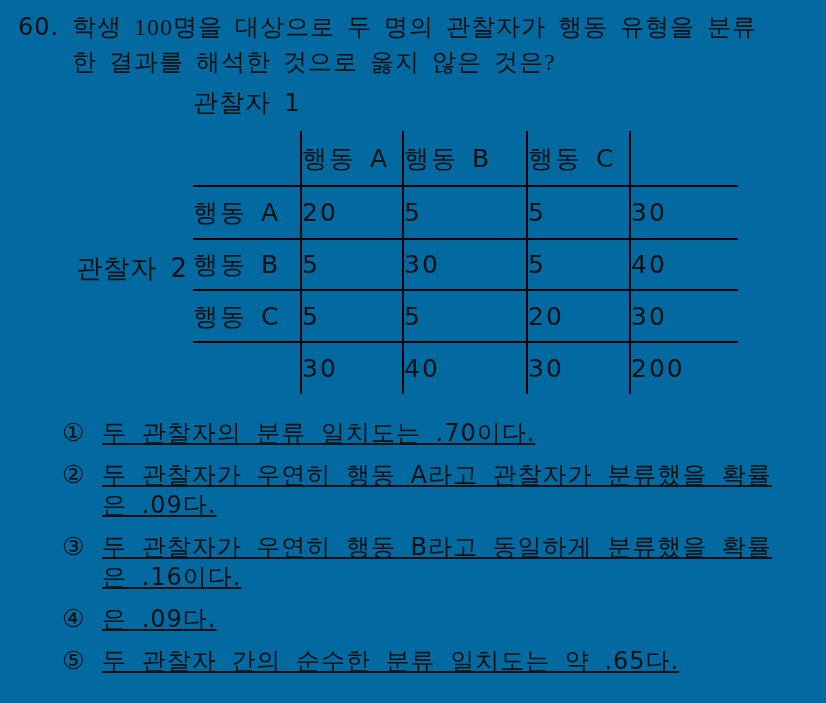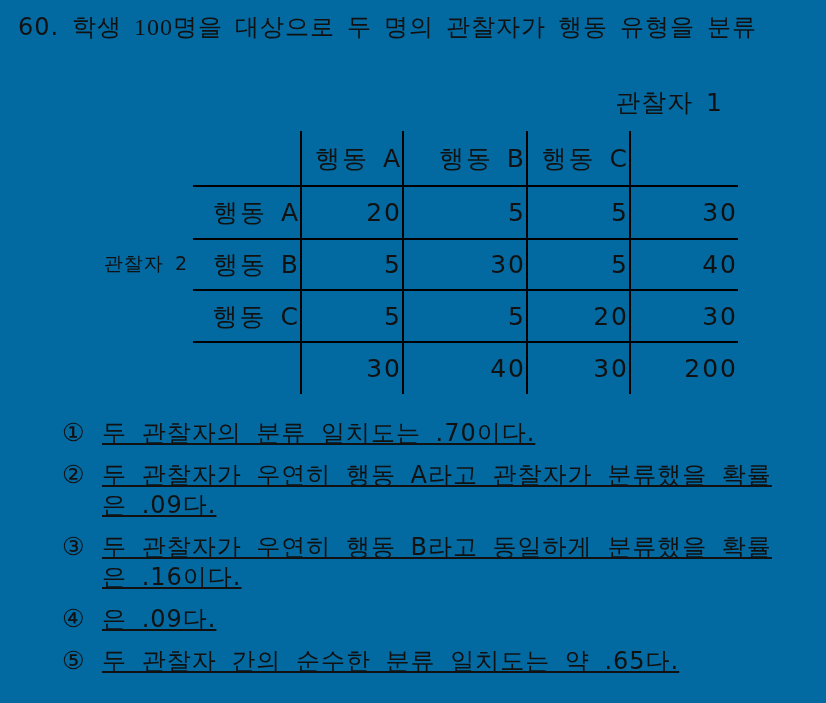--- a/index.html
+++ b/index.html
@@ -36,47 +36,47 @@
     letter-spacing: 1px;
     white-space: nowrap;
     font-family: Liberation Serif, serif;
   }
 
   
   .table-title {
     position: absolute;
     left: 193px; top: 86px;
     width: 530px;
-    text-align: right;
+    text-align: left;
     font-size: 25px;
     letter-spacing: 1px;
     word-spacing: 4px;
   }
   .row-group-label {
     position: absolute;
     left: 55px; top: 251px;
     width: 133px;
     text-align: right;
-    font-size: 19px;
+    font-size: 26px;
     letter-spacing: 1px;
     word-spacing: 4px;
     white-space: nowrap;
   }
 
   
   table.ct {
     position: absolute;
     left: 193px; top: 131px;
     border-collapse: collapse;
     table-layout: fixed;
   }
   table.ct td {
     border: 2px solid #000000;
     padding: 0;
-    text-align: right;
+    text-align: left;
     vertical-align: middle;
     font-size: 25px;
     letter-spacing: 2px;
     word-spacing: 4px;
     white-space: nowrap;
   }
   table.ct tr:first-child td { border-top: none; }
   table.ct tr:last-child  td { border-bottom: none; }
   table.ct td:first-child { border-left: none; }
   table.ct td:last-child  { border-right: none; }
@@ -120,20 +120,21 @@
 </style>
 </head>
 <body>
 
 <div class="page">
 
   <div class="q-row">
     <span class="q-num">60.</span>
     <div class="q-text">
       <div>학생 100명을 대상으로 두 명의 관찰자가 행동 유형을 분류</div>
+      <div>한 결과를 해석한 것으로 옳지 않은 것은?</div>
     </div>
   </div>
 
   <div class="table-title">관찰자 1</div>
   <div class="row-group-label">관찰자 2</div>
 
   <table class="ct">
     <tbody>
         <tr class="r0">
       <td class="c0"></td>

